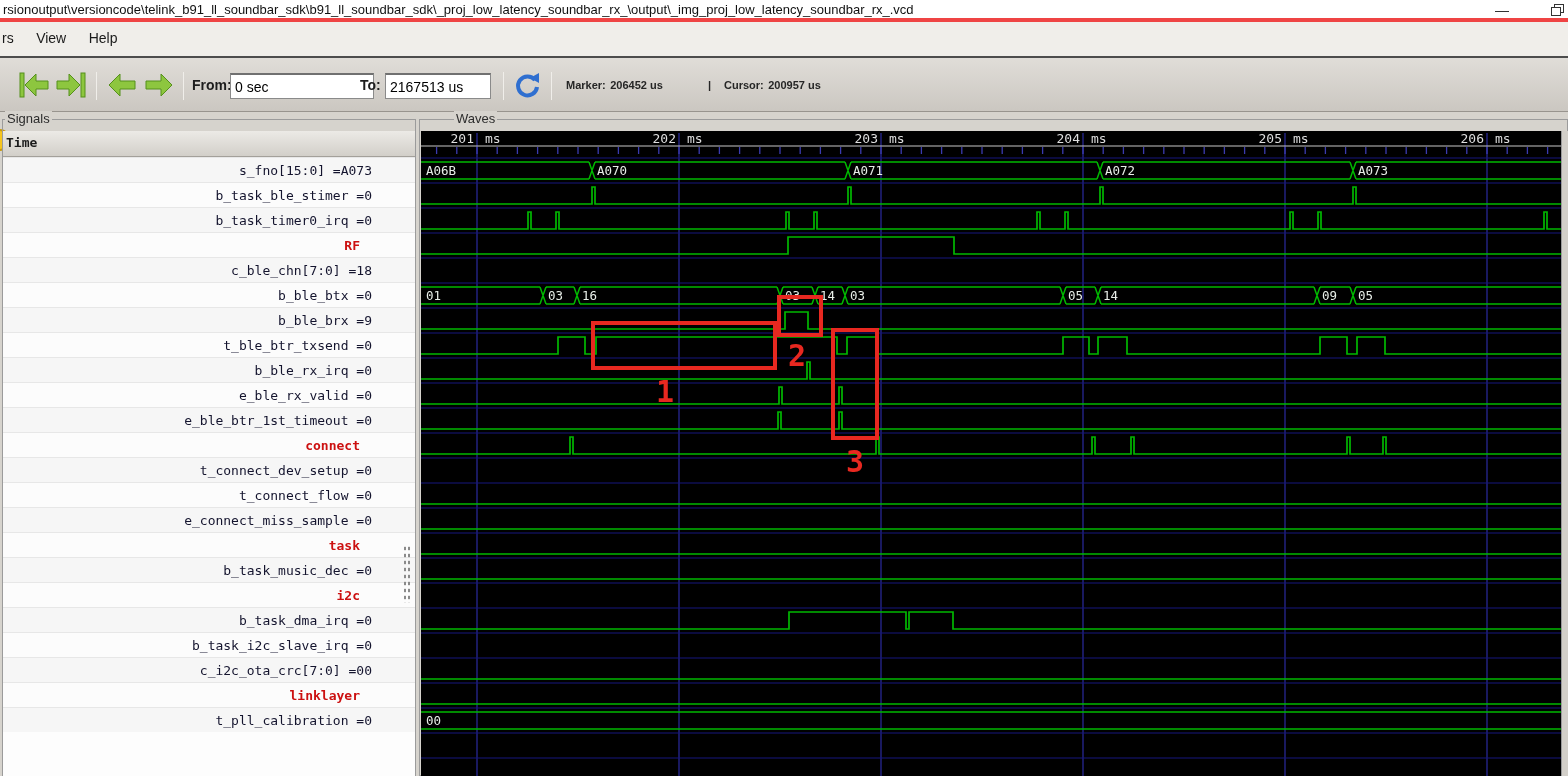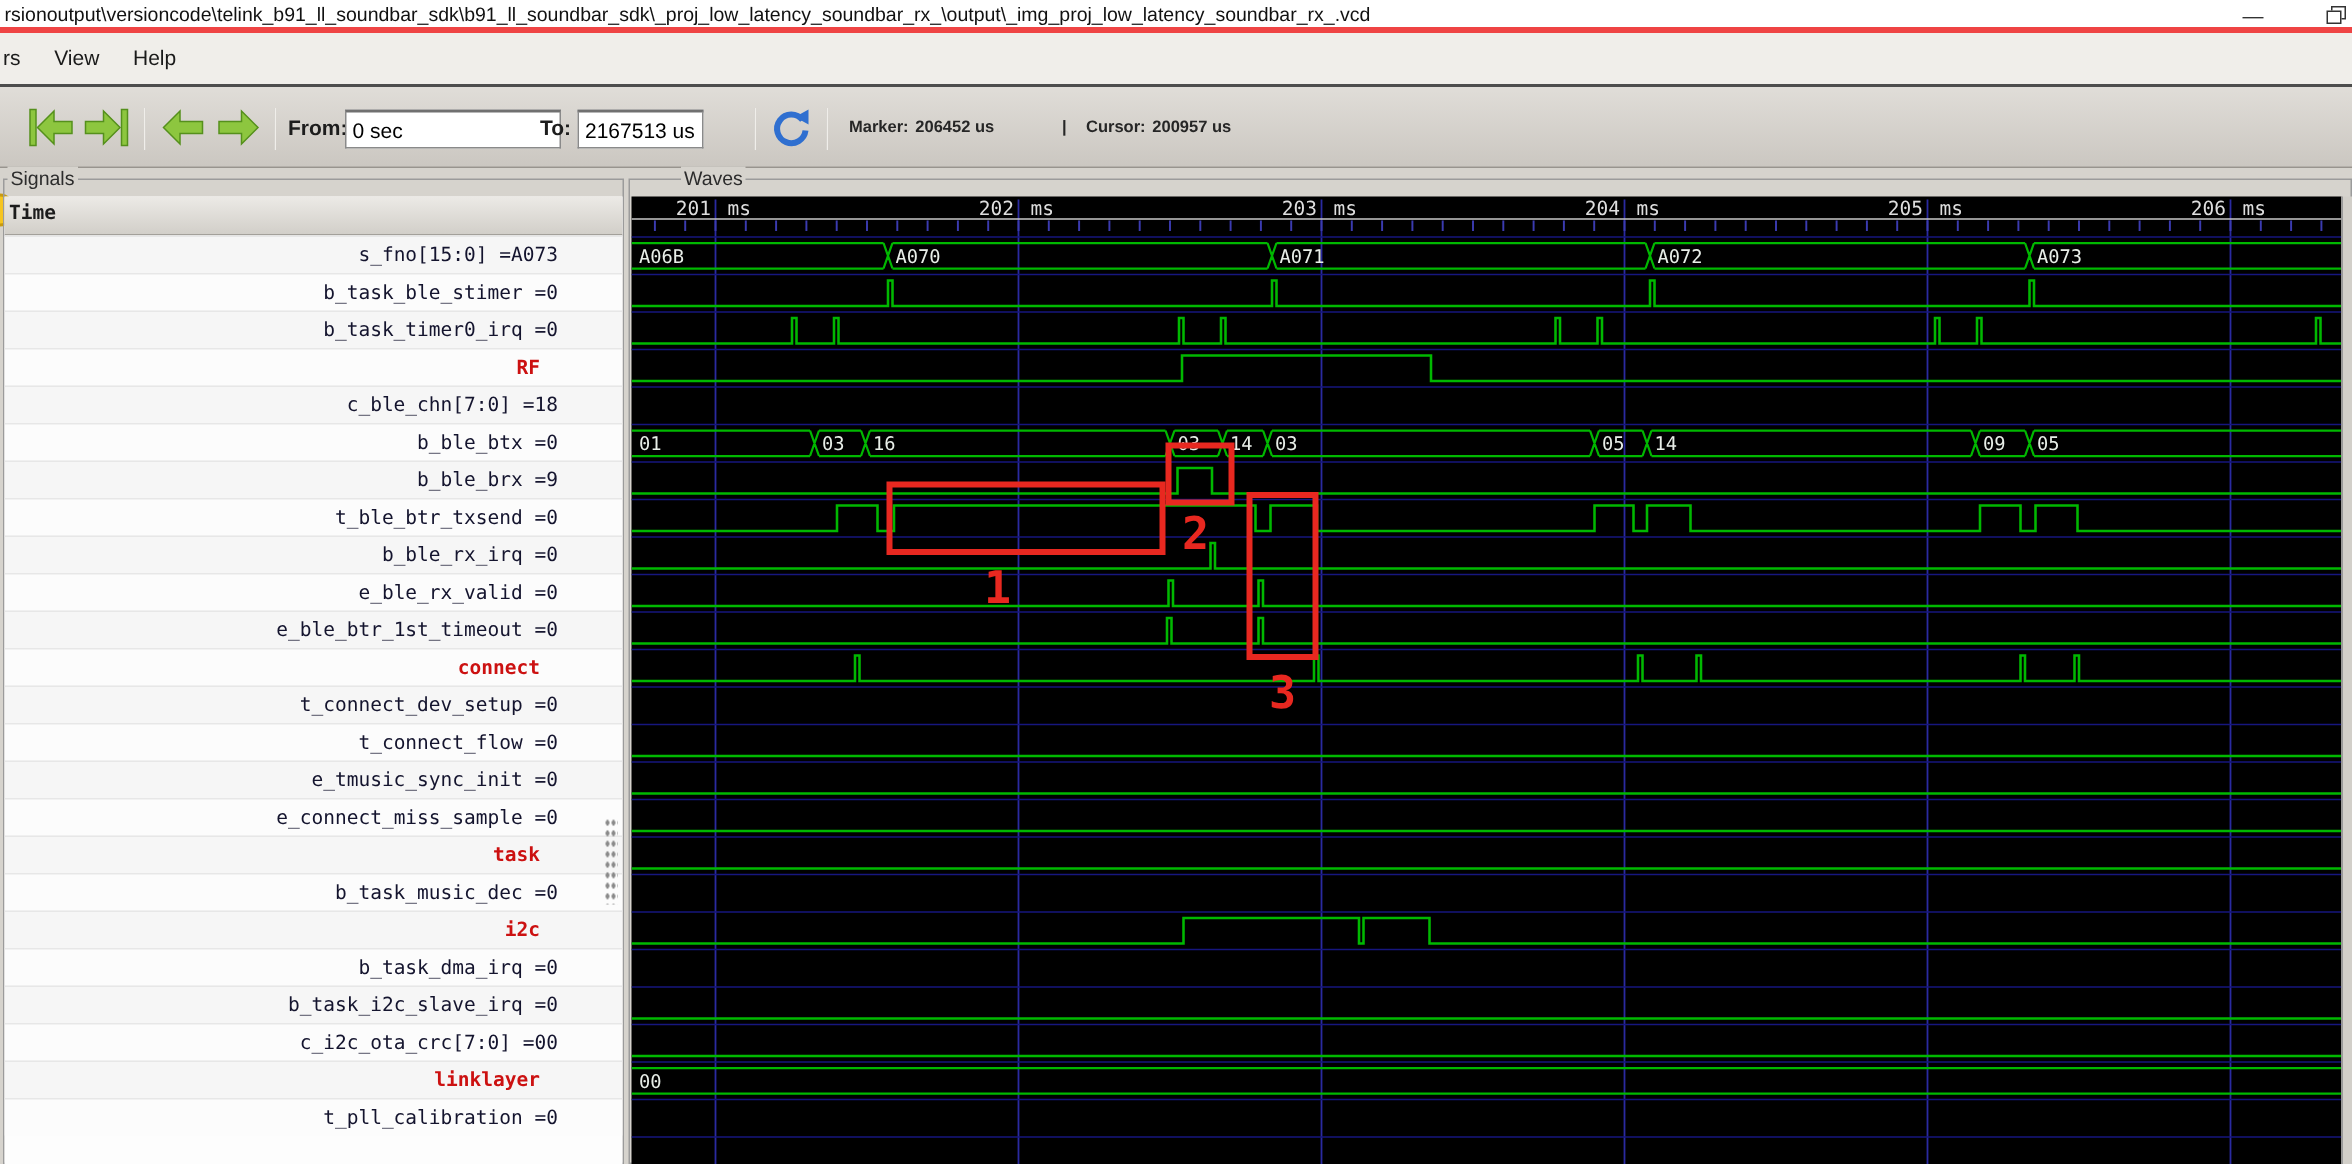--- a/index.html
+++ b/index.html
@@ -112,21 +112,21 @@
   </span>
   <span class="tb-sep" style="left:183px;"></span>
 
   <span class="tb" style="left:192px;">
       <span class="tb-label">From:</span>
     </span>
   <input class="tb-input" style="position: absolute; left: 230px; top: 15px; width: 144px;" value="0 sec">
   <span class="tb" style="left:360px;">
       <span class="tb-label">To:</span>
     </span>
-  <input class="tb-input" style="position: absolute; left: 385px; top: 15px; width: 84px;" value="2167513 us">
+  <input class="tb-input" style="position: absolute; left: 385px; top: 15px; width: 106px;" value="2167513 us">
 
   <span class="tb-sep" style="left:503px;"></span>
   <span class="tb" style="left:512px;">
     <svg width="30" height="30" viewBox="0 0 30 30">
       <path d="M23,10 A9.5,9.5 0 1 0 25,17" fill="none" stroke="#2f6fd0" stroke-width="4"></path>
       <polygon points="27,3 27,13 18,8" fill="#2f6fd0"></polygon>
     </svg>
   </span>
   <span class="tb-sep" style="left:551px;"></span>
 
@@ -155,21 +155,20 @@
       <div class="sig-row">c_ble_chn[7:0] =18</div>
       <div class="sig-row">b_ble_btx =0</div>
       <div class="sig-row">b_ble_brx =9</div>
       <div class="sig-row">t_ble_btr_txsend =0</div>
       <div class="sig-row">b_ble_rx_irq =0</div>
       <div class="sig-row">e_ble_rx_valid =0</div>
       <div class="sig-row">e_ble_btr_1st_timeout =0</div>
       <div class="sig-row group">connect</div>
       <div class="sig-row">t_connect_dev_setup =0</div>
       <div class="sig-row">t_connect_flow =0</div>
-      <div class="sig-row">e_tmusic_sync_init =0</div>
       <div class="sig-row">e_connect_miss_sample =0</div>
       <div class="sig-row group">task</div>
       <div class="sig-row">b_task_music_dec =0</div>
       <div class="sig-row group">i2c</div>
       <div class="sig-row">b_task_dma_irq =0</div>
       <div class="sig-row">b_task_i2c_slave_irq =0</div>
       <div class="sig-row">c_i2c_ota_crc[7:0] =00</div>
       <div class="sig-row group">linklayer</div>
       <div class="sig-row">t_pll_calibration =0</div>
     </div>

